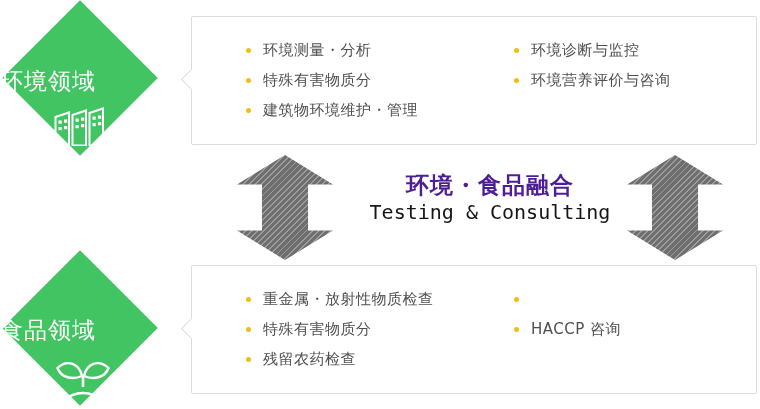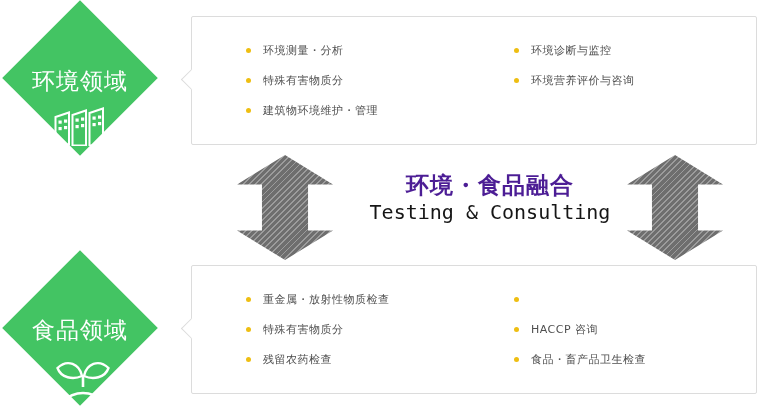--- a/index.html
+++ b/index.html
@@ -21,21 +21,20 @@
     height: 110px;
     background: #43c463;
     transform: rotate(45deg);
   }
   .diamond-env-bg { left: 25px; top: 23px; }
   .diamond-food-bg { left: 25px; top: 273px; }
 
   .diamond-label {
     position: absolute;
     width: 160px;
-    text-align: center;
     color: #ffffff;
     font-size: 23px;
     letter-spacing: 1px;
     font-weight: 500;
   }
   .diamond-env-label { left: 0px; top: 66px; }
   .diamond-food-label { left: 0px; top: 315px; }
 
   .diamond-icon { position: absolute; }
   .buildings-icon { left: 54px; top: 106px; }
@@ -73,21 +72,21 @@
   }
   .service-col {
     display: flex;
     flex-direction: column;
     gap: 14px;
   }
   .service-item {
     display: flex;
     align-items: center;
     height: 16px;
-    font-size: 11px;
+    font-size: 15px;
     letter-spacing: 0.5px;
     color: #4f4f4f;
   }
   .bullet {
     flex: 0 0 auto;
     width: 5px;
     height: 5px;
     border-radius: 50%;
     background: #eebe12;
     margin-right: 12px;
@@ -223,24 +222,20 @@
         </div>
       </div>
       <div class="service-col">
         <div class="service-item">
           <span class="bullet"></span>
         </div>
         <div class="service-item">
           <span class="bullet"></span>
           <span>HACCP 咨询</span>
         </div>
-        <div class="service-item">
-          <span class="bullet"></span>
-          <span>食品・畜产品卫生检查</span>
-        </div>
       </div>
     </div>
   </div>
 
   <div class="updown-arrow arrow-left"></div>
   <div class="updown-arrow arrow-right"></div>
 
   <div class="center-text">
     <div class="center-title">环境・食品融合</div>
     <div class="center-subtitle">Testing &amp; Consulting</div>

